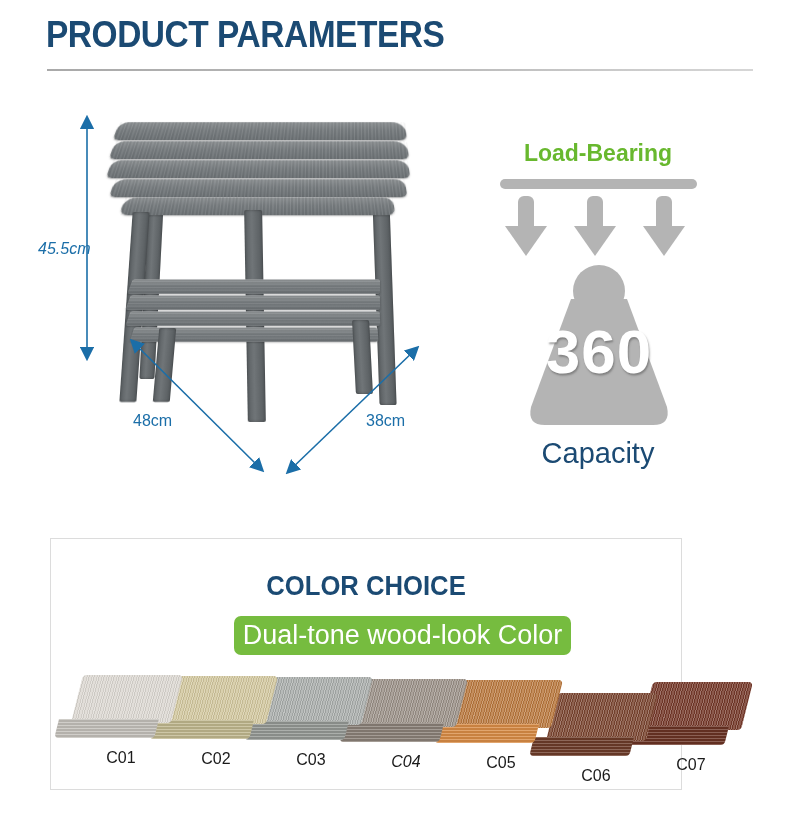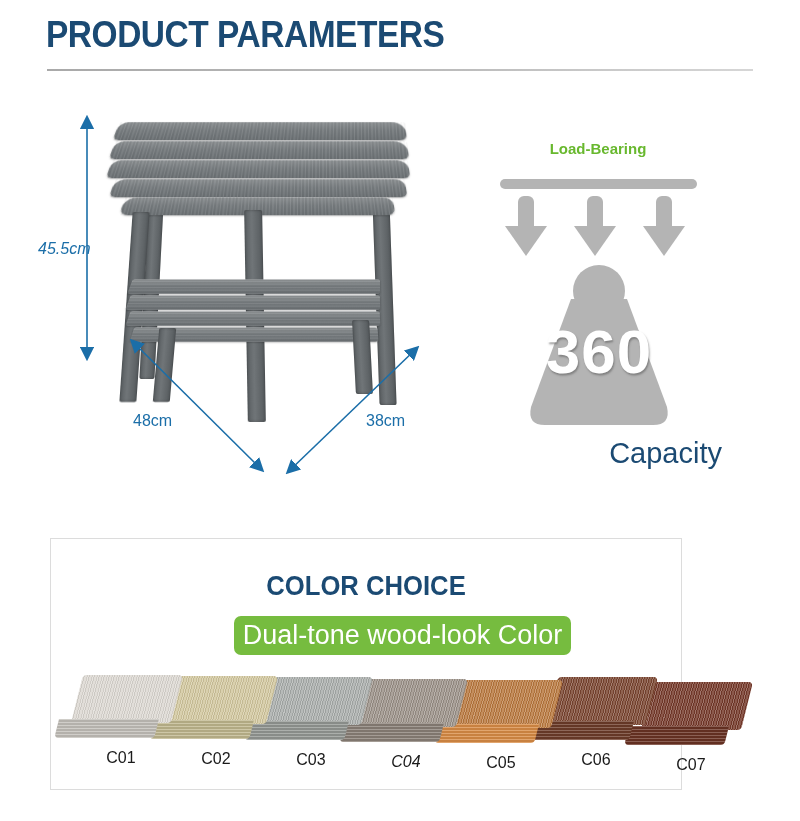--- a/index.html
+++ b/index.html
@@ -81,36 +81,36 @@
   }
   #dim-height-label { left: 38px; top: 240px; font-style: italic; }
   #dim-width-label  { left: 133px; top: 412px; }
   #dim-depth-label  { left: 366px; top: 412px; }
 
   
   #load-bearing-title {
     position: absolute;
     left: 498px; top: 140px;
     width: 200px; text-align: center;
-    font-size: 15px; font-weight: bold;
+    font-size: 23px; font-weight: bold;
     color: #68b82e;
     font-family: "Liberation Sans", sans-serif;
     white-space: nowrap;
   }
   #load-bar {
     position: absolute;
     left: 500px; top: 179px;
     width: 197px; height: 10px;
     background: #b4b4b4;
     border-radius: 5px;
   }
   #weight-capacity-label {
     position: absolute;
-    left: 522px; top: 437px;
-    width: 200px; text-align: right;
+    left: 498px; top: 437px;
+    width: 200px; text-align: center;
     font-size: 29px;
     color: #1b4a73;
     font-family: "Liberation Sans", sans-serif;
   }
   #weight-number {
     position: absolute;
     left: 0; right: 0; top: 56px;
     text-align: center;
     font-size: 62px; font-weight: bold;
     color: #ffffff;
@@ -382,21 +382,21 @@
         <div class="swatch-block">
           <div class="swatch-top" style="background: rgb(185, 120, 62);">
             <div class="tex"></div>
           </div>
           <div class="swatch-front" style="background: rgb(217, 140, 69);">
             <div class="tex"></div>
           </div>
         </div>
         <div class="swatch-label">C05</div>
       </div>
-      <div class="swatch-item" style="left: 475px; top: 2px; z-index: 15;">
+      <div class="swatch-item" style="left: 475px; top: 18px; z-index: 15;">
         <div class="swatch-block">
           <div class="swatch-top" style="background: rgb(122, 69, 48);">
             <div class="tex"></div>
           </div>
           <div class="swatch-front" style="background: rgb(109, 60, 41);">
             <div class="tex"></div>
           </div>
         </div>
         <div class="swatch-label">C06</div>
       </div>

